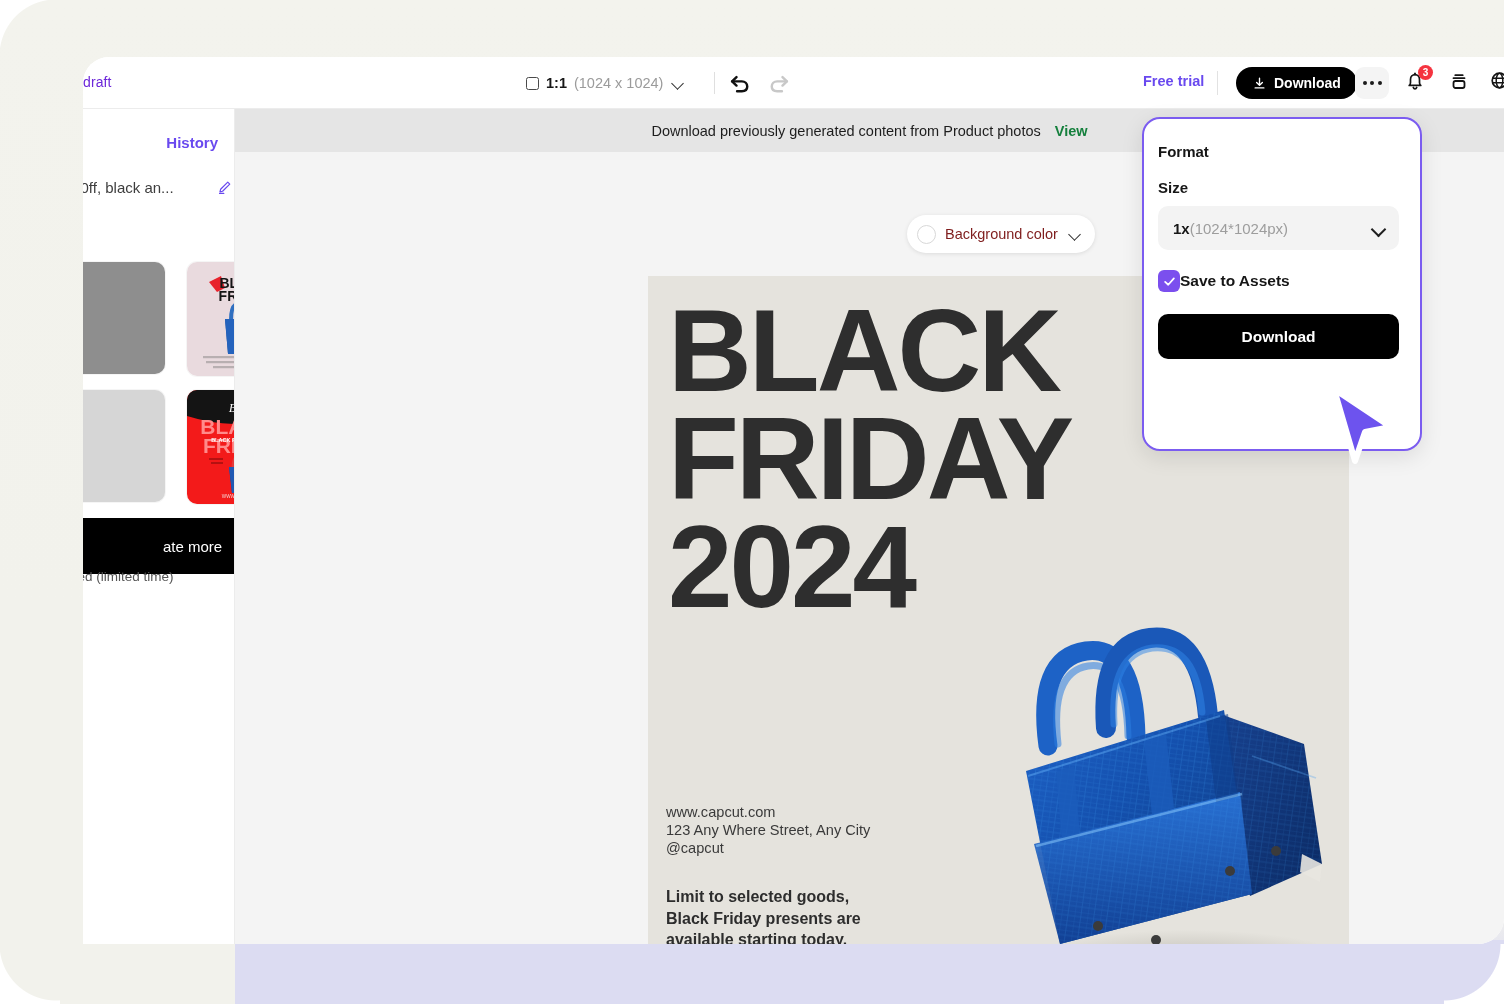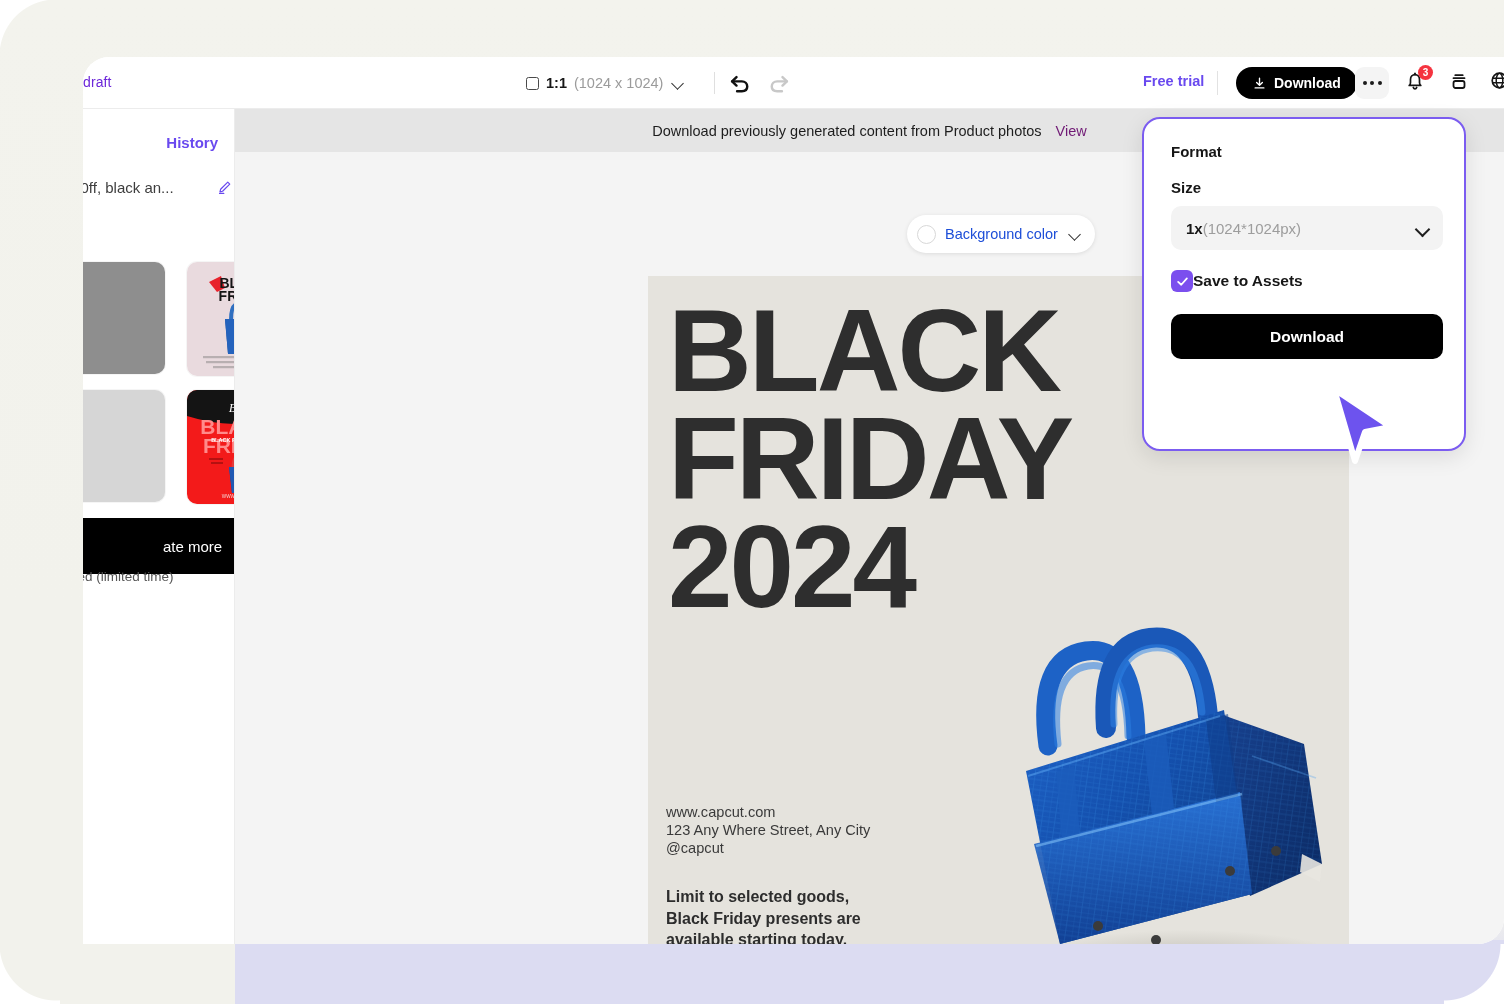--- a/index.html
+++ b/index.html
@@ -175,29 +175,29 @@
     position: absolute; left: 152px; top: 52px;
     width: 1269px; height: 835px;
     background: #f4f4f4;
   }
   .promo-bar {
     position: absolute; left: 0; top: 0; width: 1269px; height: 43px;
     background: #e5e5e5;
     display: flex; align-items: center; justify-content: center; gap: 14px;
   }
   .promo-text { font-size: 14.5px; color: #1d1d1d; }
-  .promo-view { font-size: 14.5px; color: #701a75; font-weight: normal; cursor: pointer; }
+  .promo-view { font-size: 14.5px; color: #15803d; font-weight: bold; cursor: pointer; }
 
   .bgcolor-btn {
     position: absolute; left: 672px; top: 106px;
     height: 38px; padding: 0 14px 0 10px;
     background: #fff; border-radius: 19px;
     box-shadow: 0 1px 4px rgba(0,0,0,0.10);
     display: flex; align-items: center; gap: 9px;
-    font-size: 14.5px; color: #1d4ed8; cursor: pointer;
+    font-size: 14.5px; color: #7f1d1d; cursor: pointer;
   }
   .bg-swatch { width: 19px; height: 19px; border-radius: 50%; border: 1px solid #d8d8d8; background: #fff; }
 
   
   .poster {
     position: absolute; left: 413px; top: 167px;
     width: 701px; height: 701px;
     background: #e5e3dd;
     overflow: hidden;
   }
@@ -218,24 +218,24 @@
   }
   .poster-body {
     position: absolute; left: 18px; top: 610px;
     font-size: 16px; font-weight: bold; line-height: 1.35; color: #2d2d2d; white-space: pre-line;
   }
   .bag { position: absolute; left: 340px; top: 320px; width: 380px; height: 400px; }
 
   
   .dl-popover {
     position: absolute; left: 1142px; top: 117px;
-    width: 324px; height: 334px;
+    width: 280px; height: 334px;
     background: #fff; border: 2.4px solid #7b5cf0; border-radius: 18px;
     box-shadow: 0 6px 22px rgba(0,0,0,0.10);
-    padding: 24px 21px 0 27px;
+    padding: 24px 21px 0 14px;
     z-index: 40;
   }
   .pop-label { font-size: 15px; font-weight: bold; color: #161616; }
   .pop-select {
     margin-top: 10px; height: 44px; background: #f3f3f3; border-radius: 10px;
     display: flex; align-items: center; justify-content: space-between;
     padding: 0 14px 0 15px; cursor: pointer;
   }
   .pop-select .val { font-size: 15px; color: #161616; }
   .pop-select .val .dim { color: #9d9d9d; }

